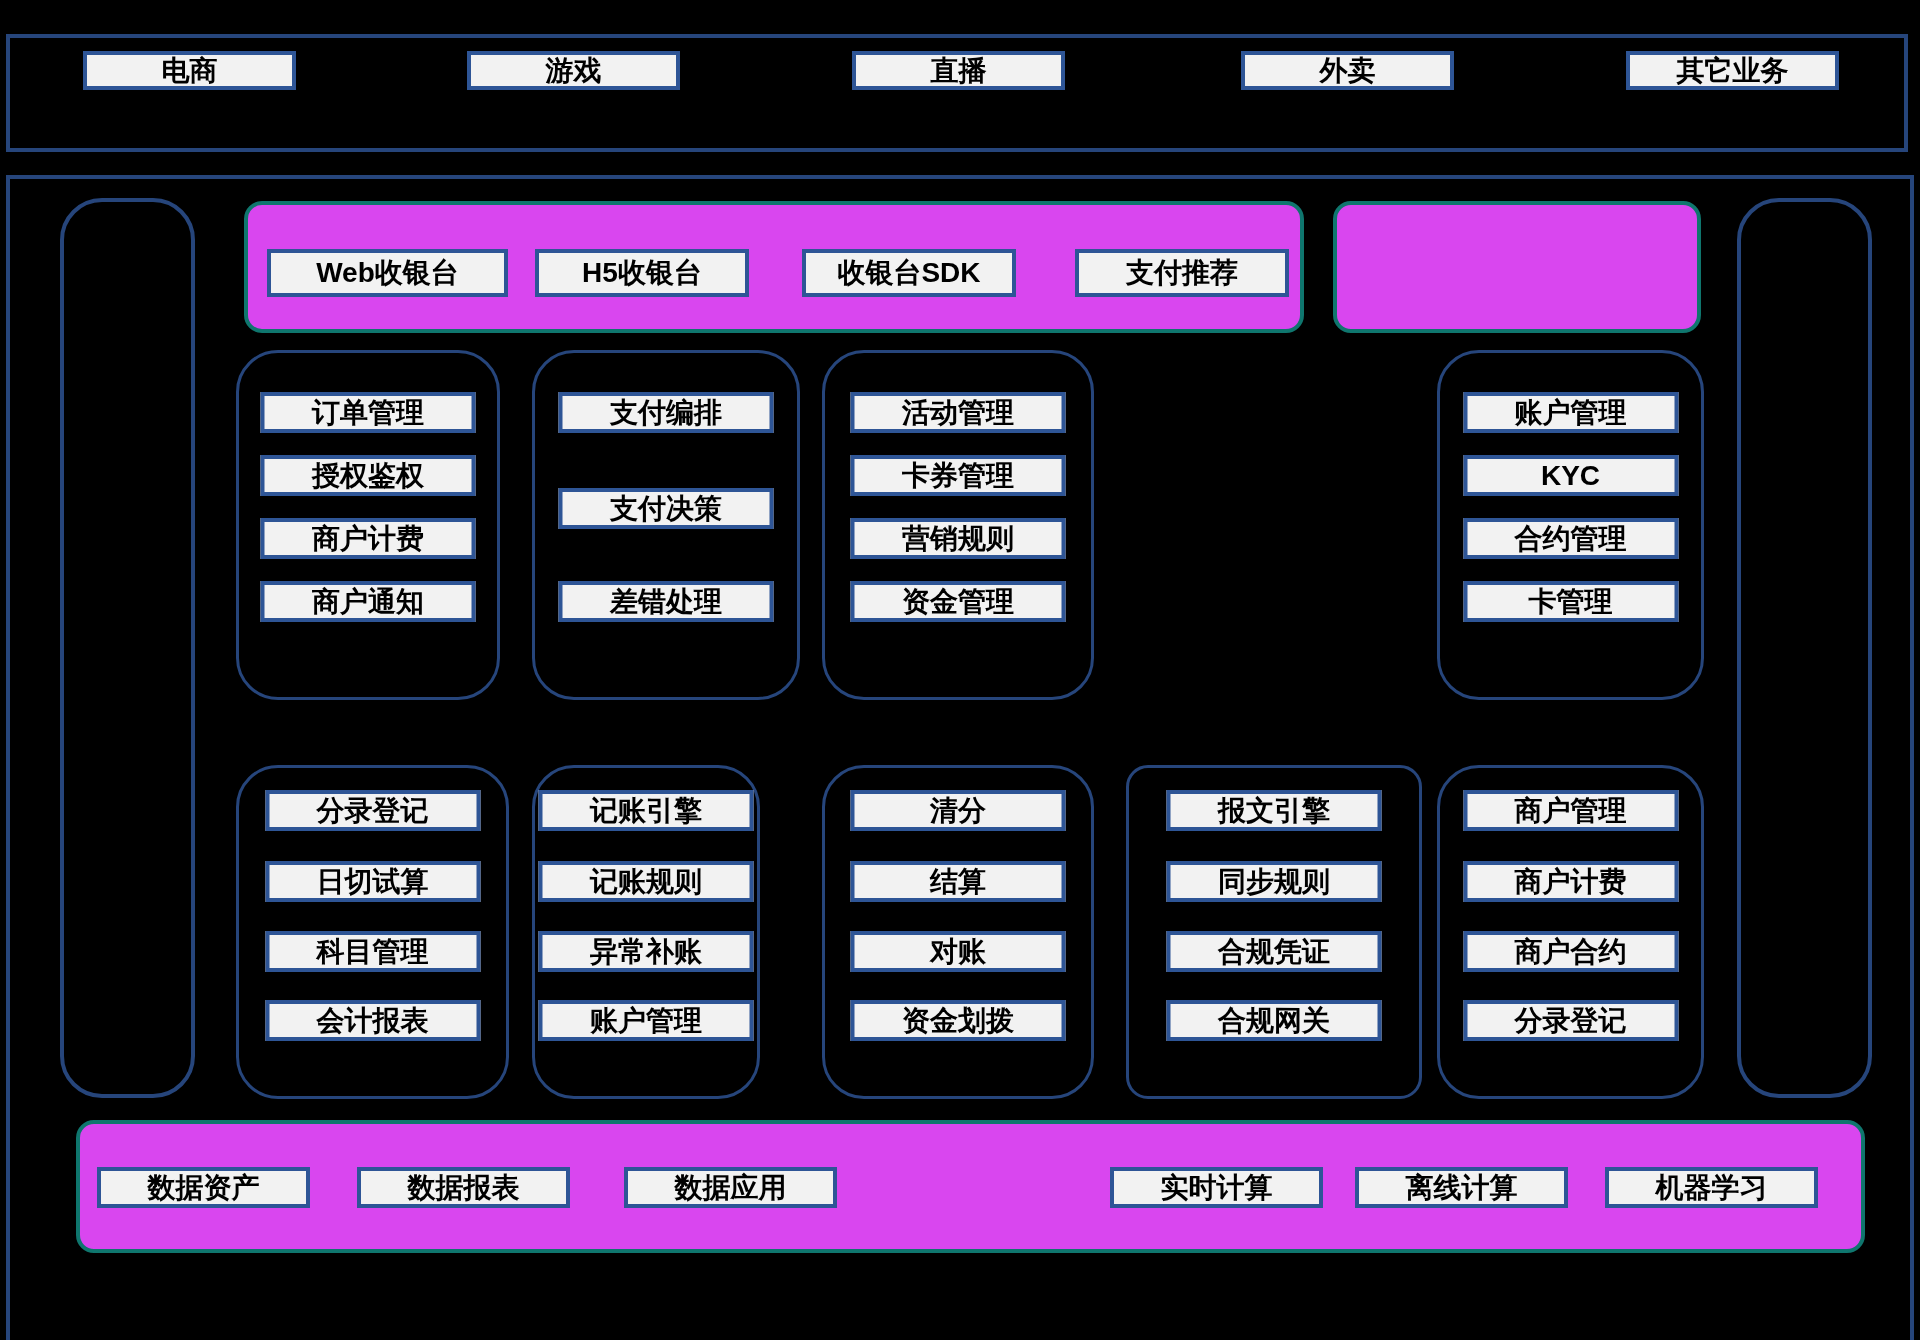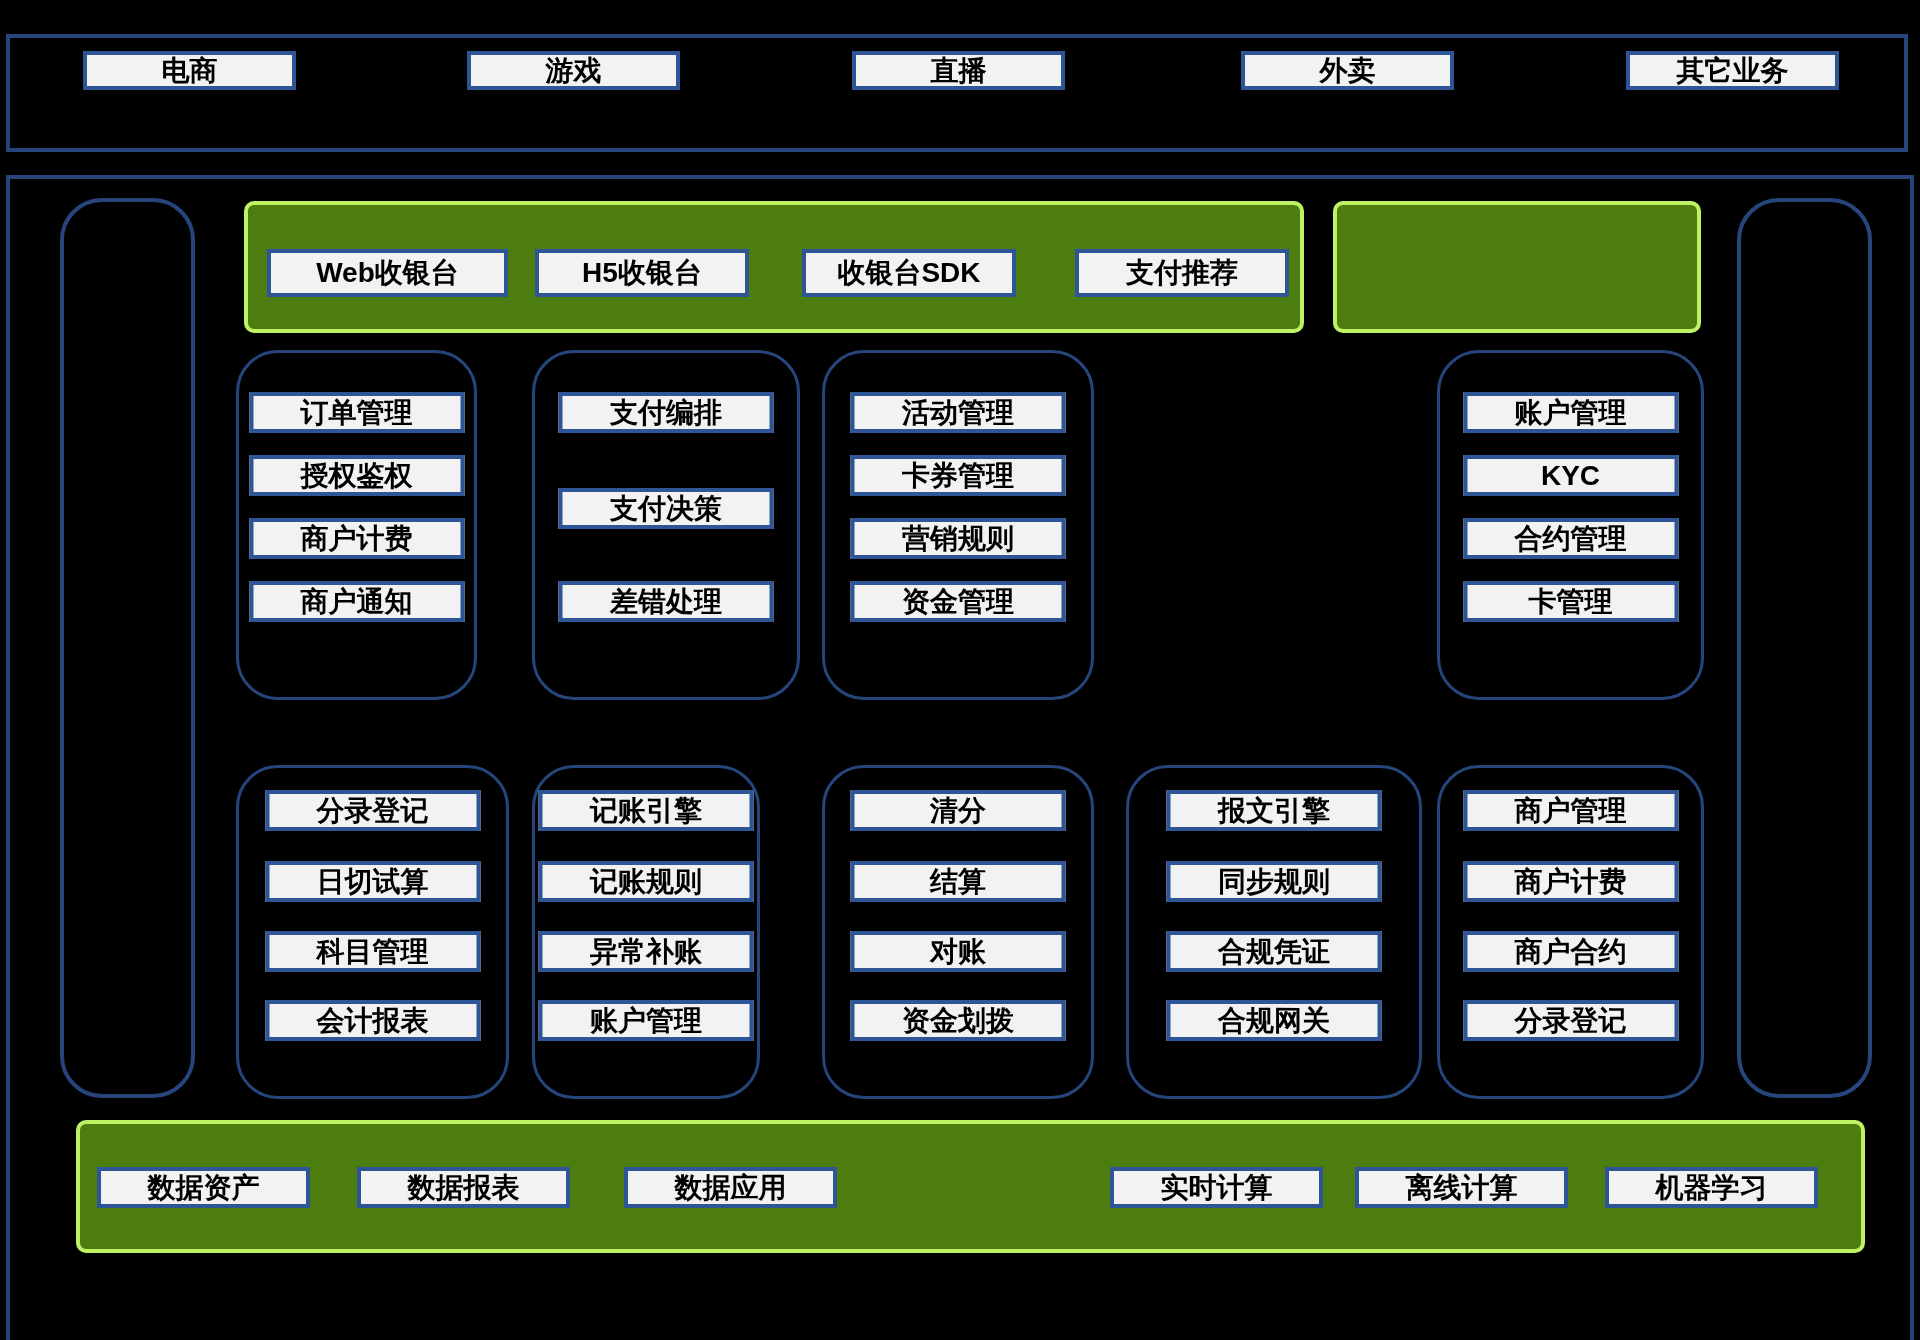--- a/index.html
+++ b/index.html
@@ -24,23 +24,23 @@
     border: 4px solid #26457b;
     background: #000;
     margin-top: 28px;
   }
   #business-layer { left: 6px; top: 6px; width: 1902px; height: 118px; }
   #platform-layer { left: 6px; top: 147px; width: 1908px; height: 1177px; }
 
   
   .rbox {
     position: absolute;
-    border: 4px solid #bef264;
-    border-radius: 10px;
-    background: #4d7c0f;
+    border: 4px solid #0f766e;
+    border-radius: 18px;
+    background: #d946ef;
   }
   .module {
     position: absolute;
     border: 3px solid #26457b;
     border-radius: 42px;
     background: #000;
   }
   .side {
     position: absolute;
     width: 135px;
@@ -90,21 +90,21 @@
 
     <div class="rbox" style="left:234px; top:22px; width:1060px; height:132px;">
       <div class="wbox co" style="left:19px;  width:241px">Web收银台</div>
       <div class="wbox co" style="left:287px; width:214px">H5收银台</div>
       <div class="wbox co" style="left:554px; width:214px">收银台SDK</div>
       <div class="wbox co" style="left:827px; width:214px">支付推荐</div>
     </div>
 
     <div class="rbox" style="left:1323px; top:22px; width:368px; height:132px;"></div>
 
-    <div class="module" style="left:226px; top:171px; width:241px; height:350px;">
+    <div class="module" style="left:226px; top:171px; width:264px; height:350px;">
       <div class="wbox item" style="top:39px">订单管理</div>
       <div class="wbox item" style="top:102px">授权鉴权</div>
       <div class="wbox item" style="top:165px">商户计费</div>
       <div class="wbox item" style="top:228px">商户通知</div>
     </div>
     <div class="module" style="left:522px; top:171px; width:268px; height:350px;">
       <div class="wbox item" style="top:39px">支付编排</div>
       <div class="wbox item" style="top:135px">支付决策</div>
       <div class="wbox item" style="top:228px">差错处理</div>
     </div>
@@ -132,21 +132,21 @@
       <div class="wbox item" style="top:93px">记账规则</div>
       <div class="wbox item" style="top:163px">异常补账</div>
       <div class="wbox item" style="top:232px">账户管理</div>
     </div>
     <div class="module" style="left:812px; top:586px; width:272px; height:334px;">
       <div class="wbox item" style="top:22px">清分</div>
       <div class="wbox item" style="top:93px">结算</div>
       <div class="wbox item" style="top:163px">对账</div>
       <div class="wbox item" style="top:232px">资金划拨</div>
     </div>
-    <div class="module" style="left:1116px; top:586px; width:296px; height:334px;">
+    <div class="module" style="left:1116px; top:586px; width:296px; height:334px;border-radius:22px;">
       <div class="wbox item" style="top:22px">报文引擎</div>
       <div class="wbox item" style="top:93px">同步规则</div>
       <div class="wbox item" style="top:163px">合规凭证</div>
       <div class="wbox item" style="top:232px">合规网关</div>
     </div>
     <div class="module" style="left:1427px; top:586px; width:267px; height:334px;">
       <div class="wbox item" style="top:22px">商户管理</div>
       <div class="wbox item" style="top:93px">商户计费</div>
       <div class="wbox item" style="top:163px">商户合约</div>
       <div class="wbox item" style="top:232px">分录登记</div>

